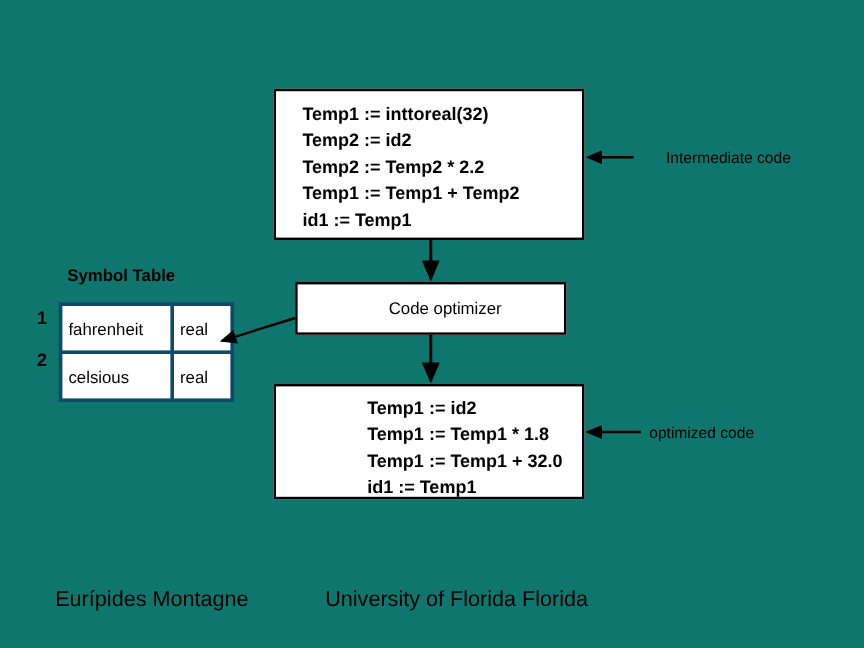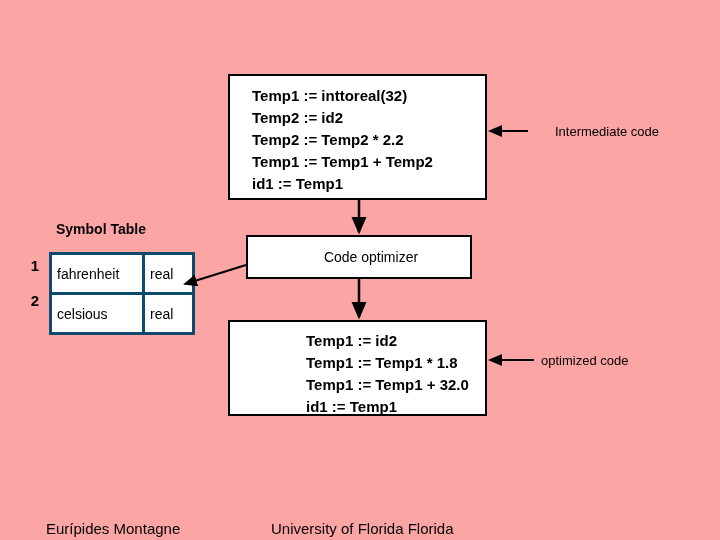--- a/index.html
+++ b/index.html
@@ -4,21 +4,21 @@
 <style>
   html, body {
     margin: 0;
     padding: 0;
     background: #ffffff;
   }
   #canvas {
     position: relative;
     width: 720px;
     height: 540px;
-    background: #fca5a5;
+    background: #0f766e;
     overflow: hidden;
     font-family: "Liberation Sans", sans-serif;
     color: #000000;
   }
   .box {
     position: absolute;
     border: 2px solid #000000;
     background: #ffffff;
     box-sizing: border-box;
   }
@@ -111,22 +111,22 @@
     position: absolute;
     font-size: 13px;
     font-weight: normal;
     white-space: nowrap;
   }
   #intermediate-code-label { left: 515px; top: 124px; margin-left: 40px; }
   #optimized-code-label    { left: 541px; top: 353px; }
   
   .footer-text {
     position: absolute;
-    top: 520px;
-    font-size: 15px;
+    top: 489px;
+    font-size: 18px;
     font-weight: normal;
     white-space: nowrap;
   }
   #footer-author { left: 46px; }
   #footer-institution { left: 271px; }
   
   #connectors {
     position: absolute;
     left: 0;
     top: 0;

